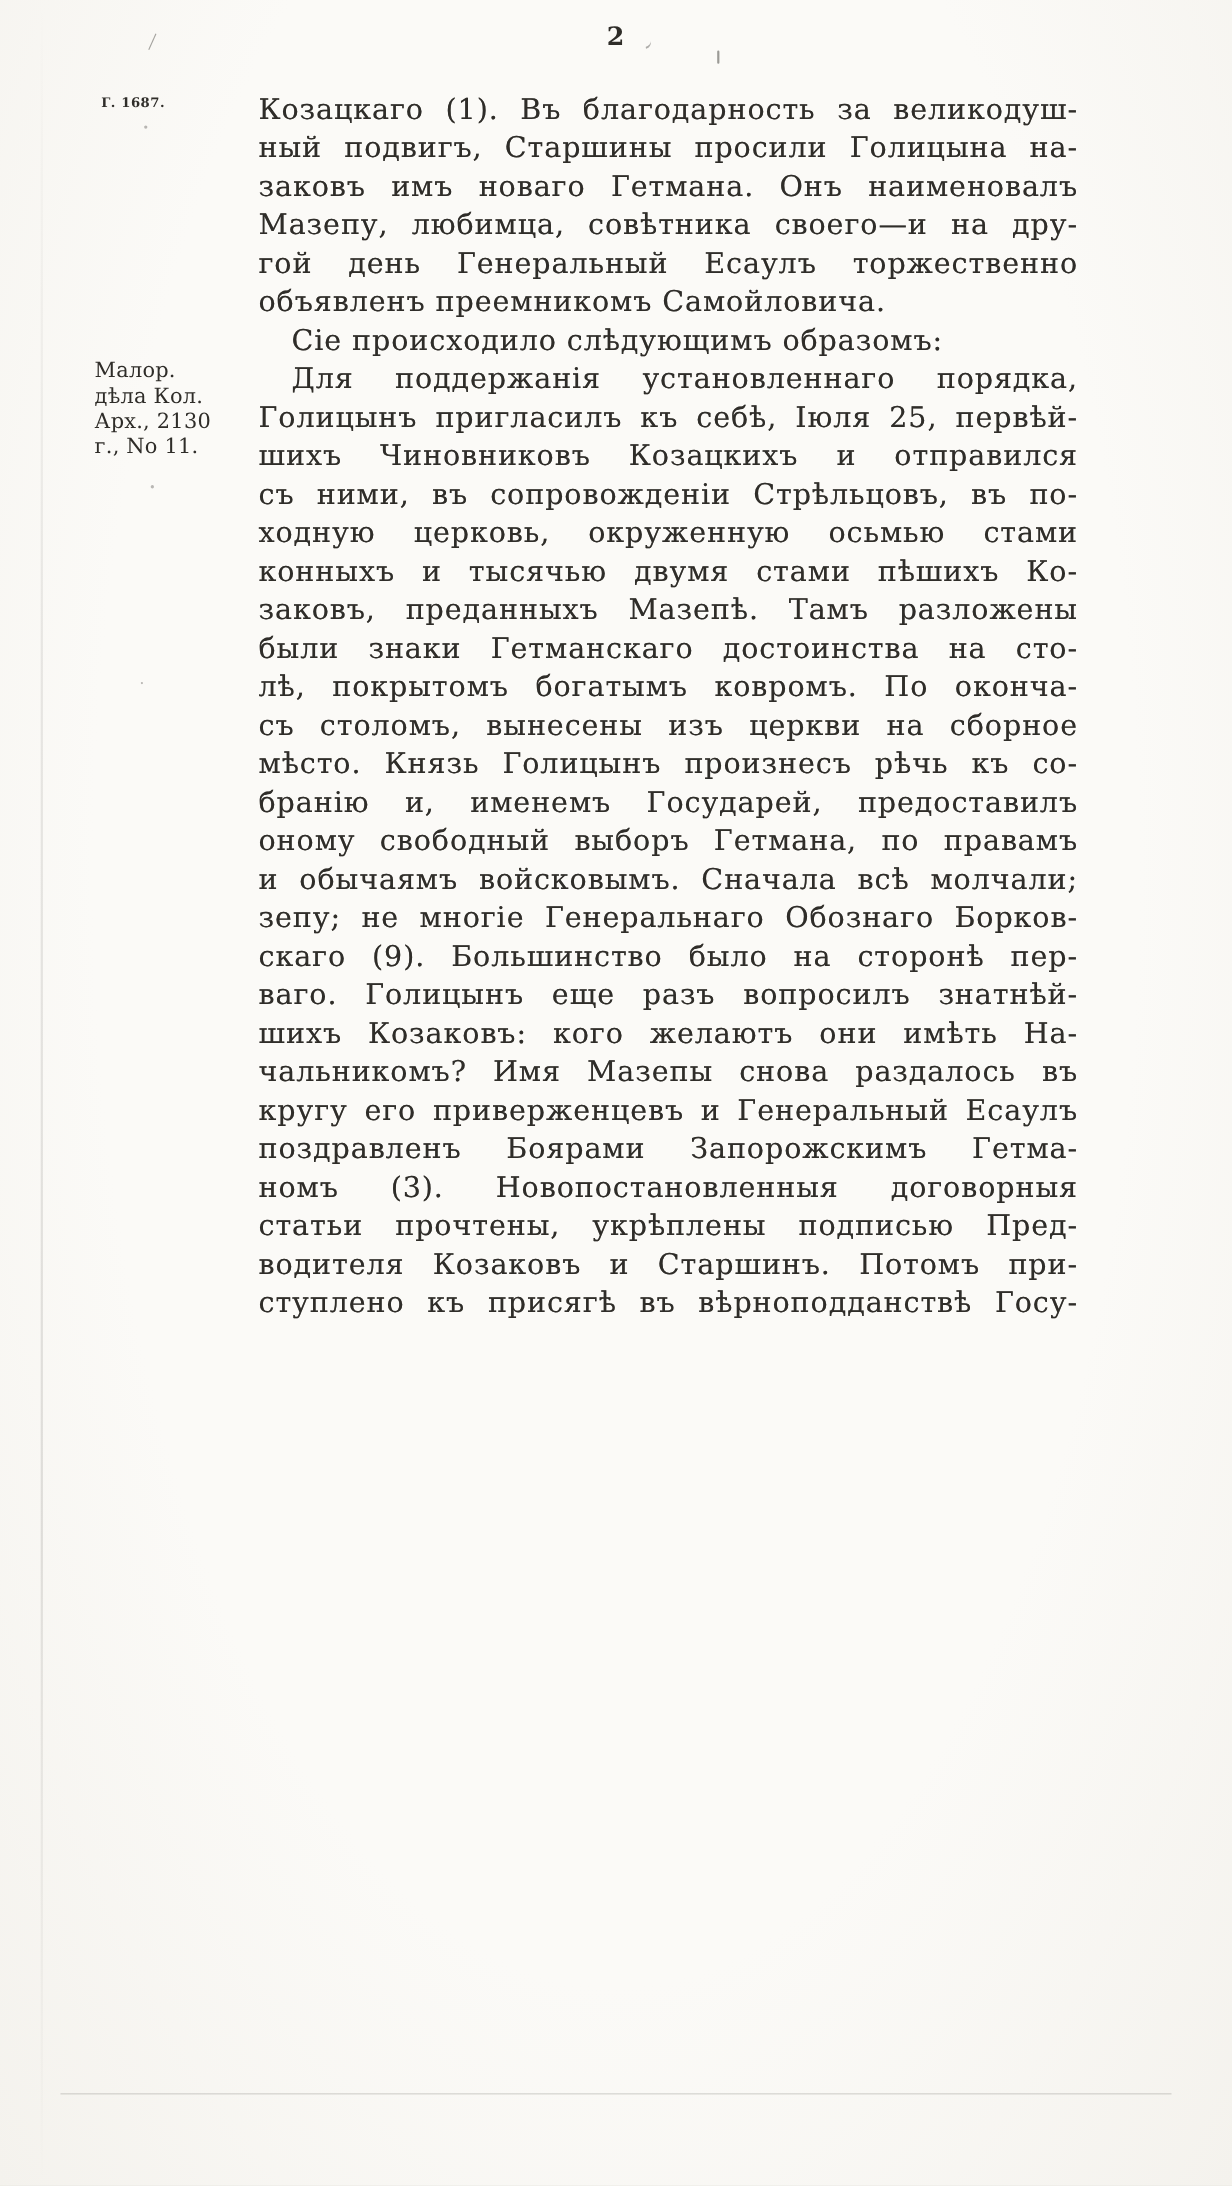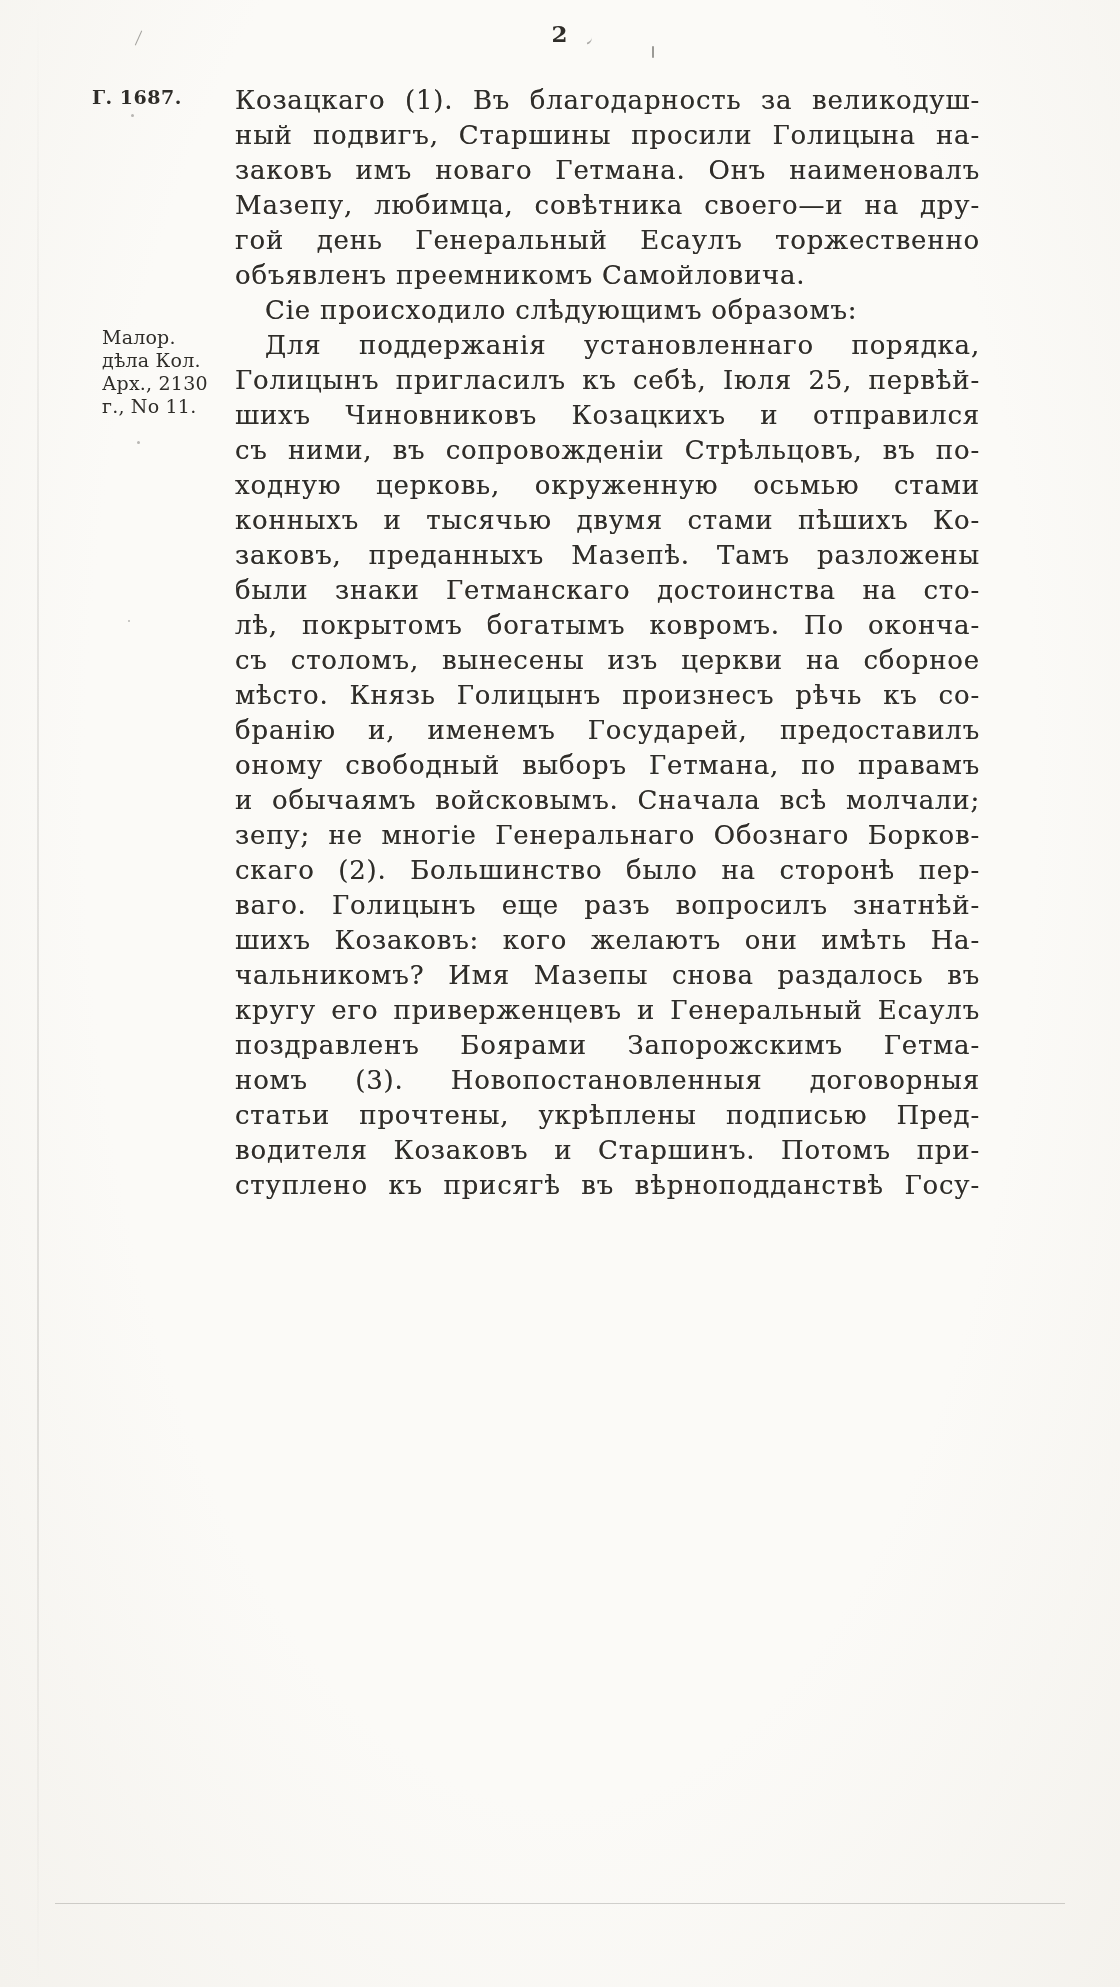--- a/index.html
+++ b/index.html
@@ -48,36 +48,36 @@
     text-align: center;
     font-size: 23px;
     font-weight: bold;
     letter-spacing: 1px;
   }
 
   .year-note {
     position: absolute;
     left: 92px;
     top: 86px;
-    font-size: 19px;
+    font-size: 12px;
     font-weight: bold;
     letter-spacing: 0.5px;
     white-space: nowrap;
   }
 
   .source-note {
     position: absolute;
     left: 86px;
     top: 326px;
     width: 112px;
     font-size: 19px;
     line-height: 23px;
     letter-spacing: 0.2px;
   }
-  .source-note .note-line { white-space: nowrap; margin-left: 16px; }
+  .source-note .note-line { white-space: nowrap; }
 
   .text-block {
     position: absolute;
     left: 190px;
     top: 83px;
     width: 745px;
     margin-left: 45px;
   }
   .paragraph { margin: 0; }
   .line {
@@ -141,21 +141,21 @@
         <div class="line">конныхъ и тысячью двумя стами пѣшихъ Ко-</div>
         <div class="line">заковъ, преданныхъ Мазепѣ. Тамъ разложены</div>
         <div class="line">были знаки Гетманскаго достоинства на сто-</div>
         <div class="line">лѣ, покрытомъ богатымъ ковромъ. По оконча-</div>
         <div class="line">съ столомъ, вынесены изъ церкви на сборное</div>
         <div class="line">мѣсто. Князь Голицынъ произнесъ рѣчь къ со-</div>
         <div class="line">бранію и, именемъ Государей, предоставилъ</div>
         <div class="line">оному свободный выборъ Гетмана, по правамъ</div>
         <div class="line">и обычаямъ войсковымъ. Сначала всѣ молчали;</div>
         <div class="line">зепу; не многіе Генеральнаго Обознаго Борков-</div>
-        <div class="line">скаго (2). Большинство было на сторонѣ пер-</div>
+        <div class="line">скаго (9). Большинство было на сторонѣ пер-</div>
         <div class="line">ваго. Голицынъ еще разъ вопросилъ знатнѣй-</div>
         <div class="line">шихъ Козаковъ: кого желаютъ они имѣть На-</div>
         <div class="line">чальникомъ? Имя Мазепы снова раздалось въ</div>
         <div class="line">кругу его приверженцевъ и Генеральный Есаулъ</div>
         <div class="line">поздравленъ Боярами Запорожскимъ Гетма-</div>
         <div class="line">номъ (3). Новопостановленныя договорныя</div>
         <div class="line">статьи прочтены, укрѣплены подписью Пред-</div>
         <div class="line">водителя Козаковъ и Старшинъ. Потомъ при-</div>
         <div class="line">ступлено къ присягѣ въ вѣрноподданствѣ Госу-</div>
       </div>

